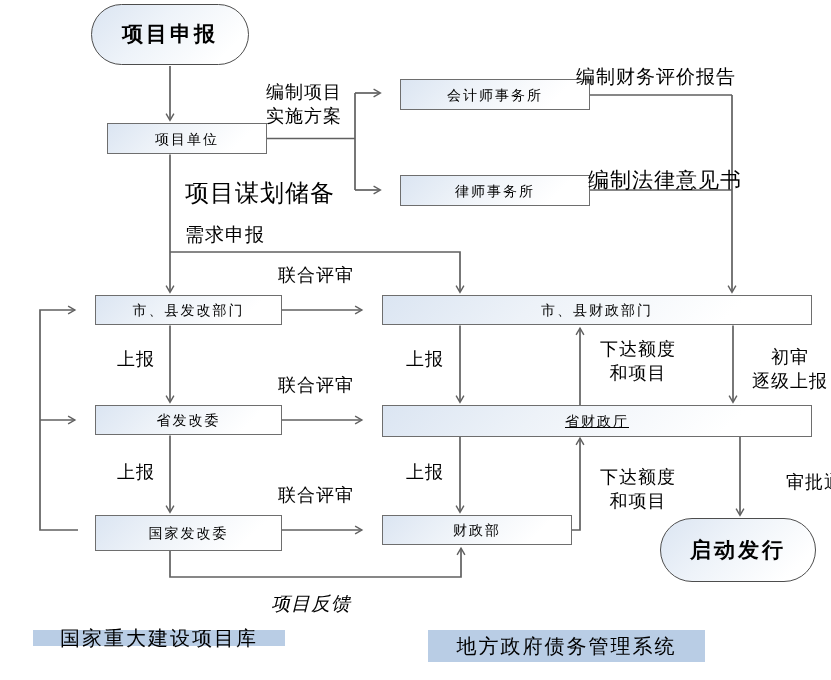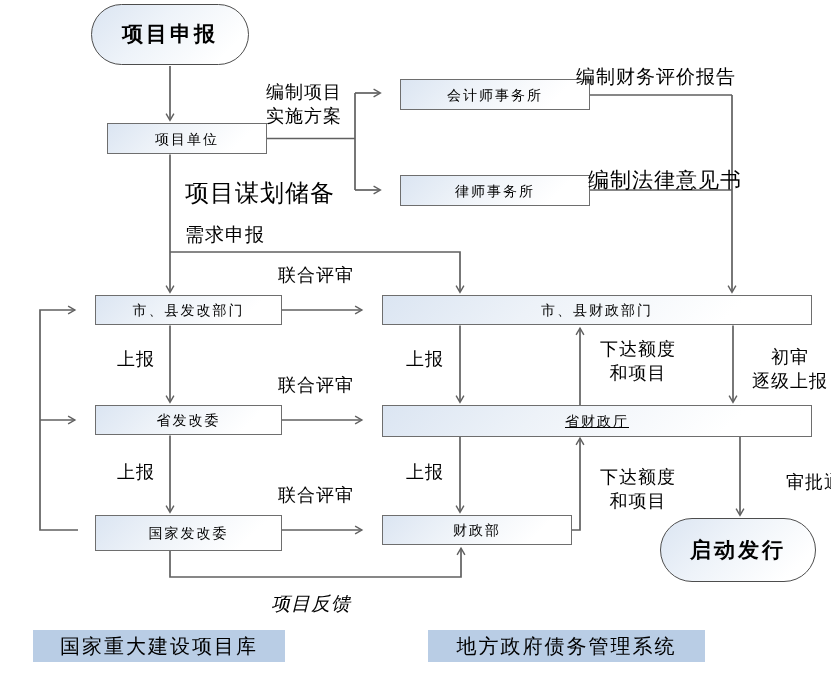--- a/index.html
+++ b/index.html
@@ -99,16 +99,16 @@
   <div class="edge-label" style="left:406px;top:460px;white-space:nowrap;">上报</div>
   <div class="edge-label" style="left:592px;top:337px;width:92px;">下达额度
 和项目</div>
   <div class="edge-label" style="left:592px;top:465px;width:92px;">下达额度
 和项目</div>
   <div class="edge-label" style="left:748px;top:345px;width:84px;">初审
 逐级上报</div>
   <div class="edge-label" style="left:786px;top:470px;white-space:nowrap;text-align:center;">审批通过</div>
   <div class="edge-label" style="left:271px;top:591px;white-space:nowrap;font-size:19px;font-style:italic;">项目反馈</div>
 
-  <div class="legend-chip" style="left:33px;top:630px;width:252px;height:32px;">国家重大建设项目库</div>
+  <div class="legend-chip" style="left:33px;top:630px;width:252px;height:16px;">国家重大建设项目库</div>
   <div class="legend-chip" style="left:428px;top:630px;width:277px;height:32px;">地方政府债务管理系统</div>
 
 </div>
 
 </body></html>

